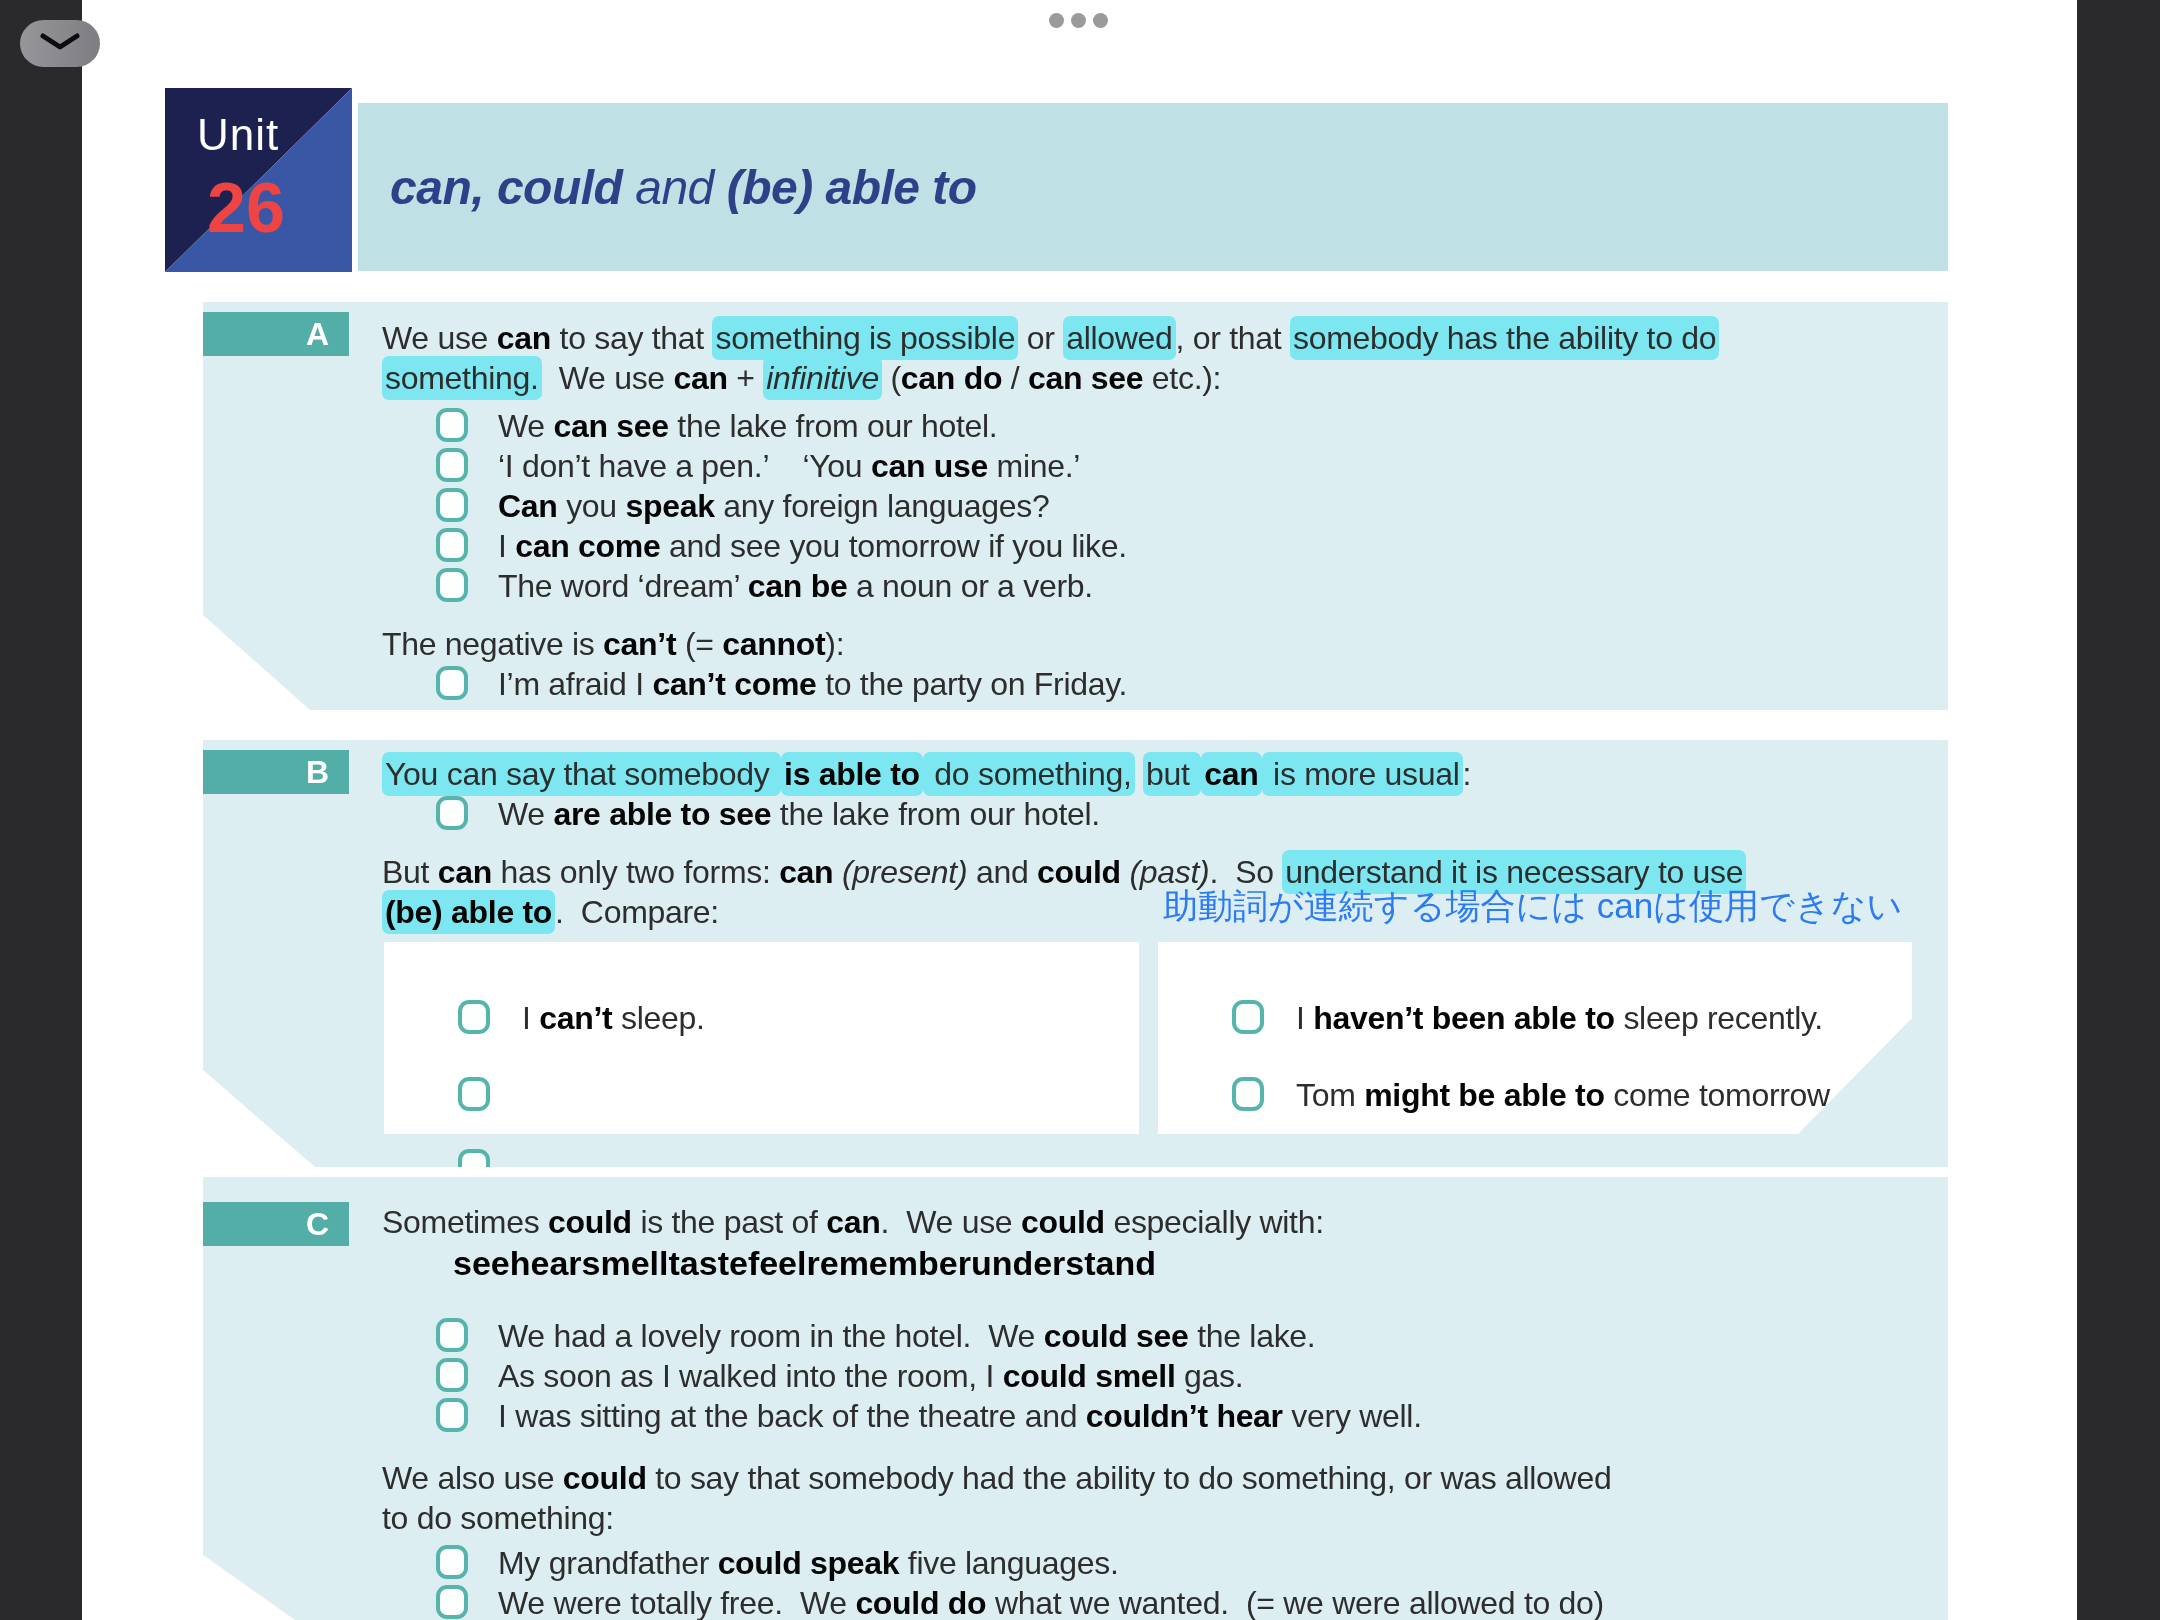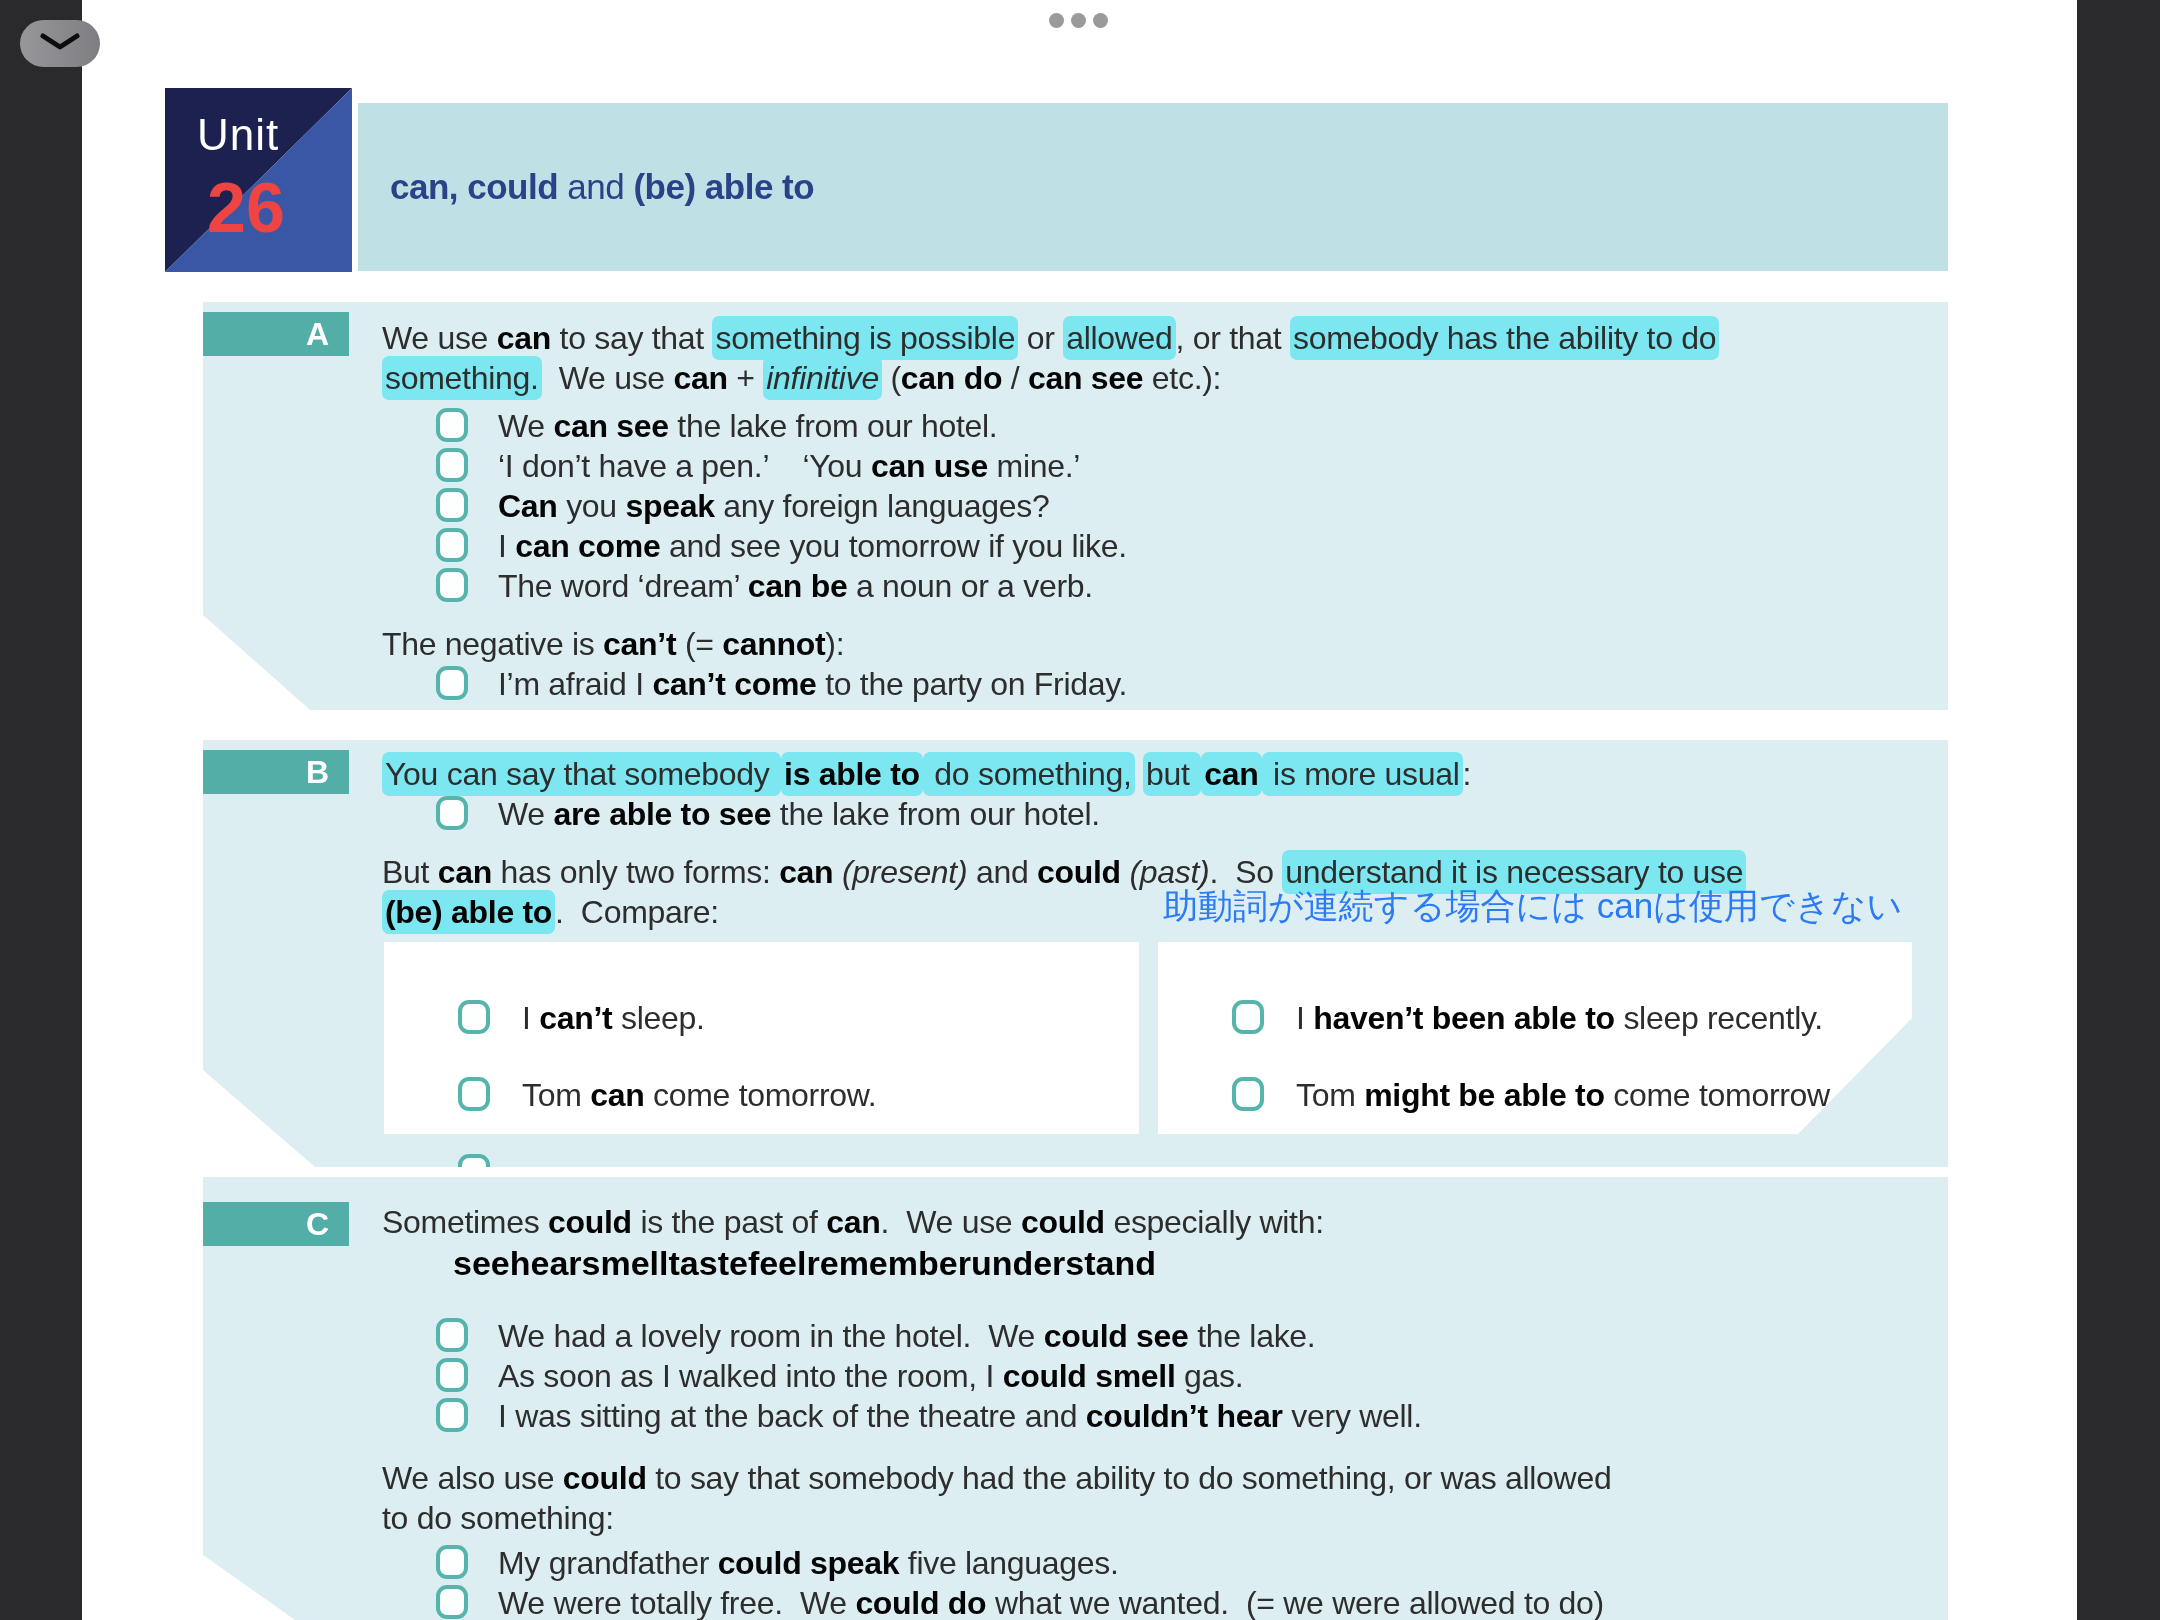--- a/index.html
+++ b/index.html
@@ -23,21 +23,21 @@
   
   .unit-badge{position:absolute;left:165px;top:88px;width:187px;height:184px;}
   .unit-badge .navy{position:absolute;inset:0;background:#1d2150;
     clip-path:polygon(0 0,100% 0,0 100%);}
   .unit-badge .blue{position:absolute;inset:0;background:#3a57a5;
     clip-path:polygon(100% 0,100% 100%,0 100%);}
   .unit-badge .u-label{position:absolute;left:32px;top:22px;font-size:44px;color:#fff;letter-spacing:1px;}
   .unit-badge .u-num{position:absolute;left:42px;top:80px;font-size:70px;font-weight:700;color:#ef4444;}
   .title-band{position:absolute;left:358px;top:103px;width:1590px;height:168px;
     background:#bfe0e5;display:flex;align-items:center;}
-  .page-title{margin-left:32px;font-size:35px;color:#2c4187;font-weight:400;letter-spacing:-0.5px;}
+  .page-title{margin-left:32px;font-size:48px;color:#2c4187;font-weight:400;letter-spacing:-0.5px;font-style:italic;}
   .page-title .b{color:#2c4187;}
   
   .sec{position:absolute;left:203px;width:1745px;background:#ddeef3;}
   .sec-a{top:302px;height:408px;clip-path:polygon(0 0,100% 0,100% 100%,107px 100%,0 313px);}
   .sec-b{top:740px;height:427px;clip-path:polygon(0 0,100% 0,100% 100%,112px 100%,0 330px);}
   .sec-c{top:1177px;height:443px;clip-path:polygon(0 0,100% 0,100% 100%,92px 100%,0 378px);}
   .tab{position:absolute;left:-40px;width:186px;height:44px;background:#52aea6;
     color:#fff;font-size:32px;font-weight:700;line-height:44px;text-align:right;
     padding-right:20px;box-sizing:border-box;}
   .fold{position:absolute;left:-40px;width:40px;height:36px;background:#2d4a90;
@@ -144,21 +144,20 @@
 
   <div class="annotation">助動詞が連続する場合には canは使用できない</div>
 
   <div class="cbox cbox-l">
     <div class="bullet">
       <span class="checkbox"></span>
       <span class="bt"><span>I </span><span class="b">can’t</span><span> sleep.</span></span>
     </div>
     <div class="bullet">
       <span class="checkbox"></span>
-      <span class="bt"><span>Tom </span><span class="b">can</span><span> come tomorrow.</span></span>
     </div>
     <div class="bullet">
       <span class="checkbox"></span>
       <span class="bt">
         <span class="bl"><span>Maria </span><span class="b">can</span><span> speak French, Spanish and</span></span>
         <span class="bl"><span>English.</span></span>
       </span>
     </div>
   </div>
 

